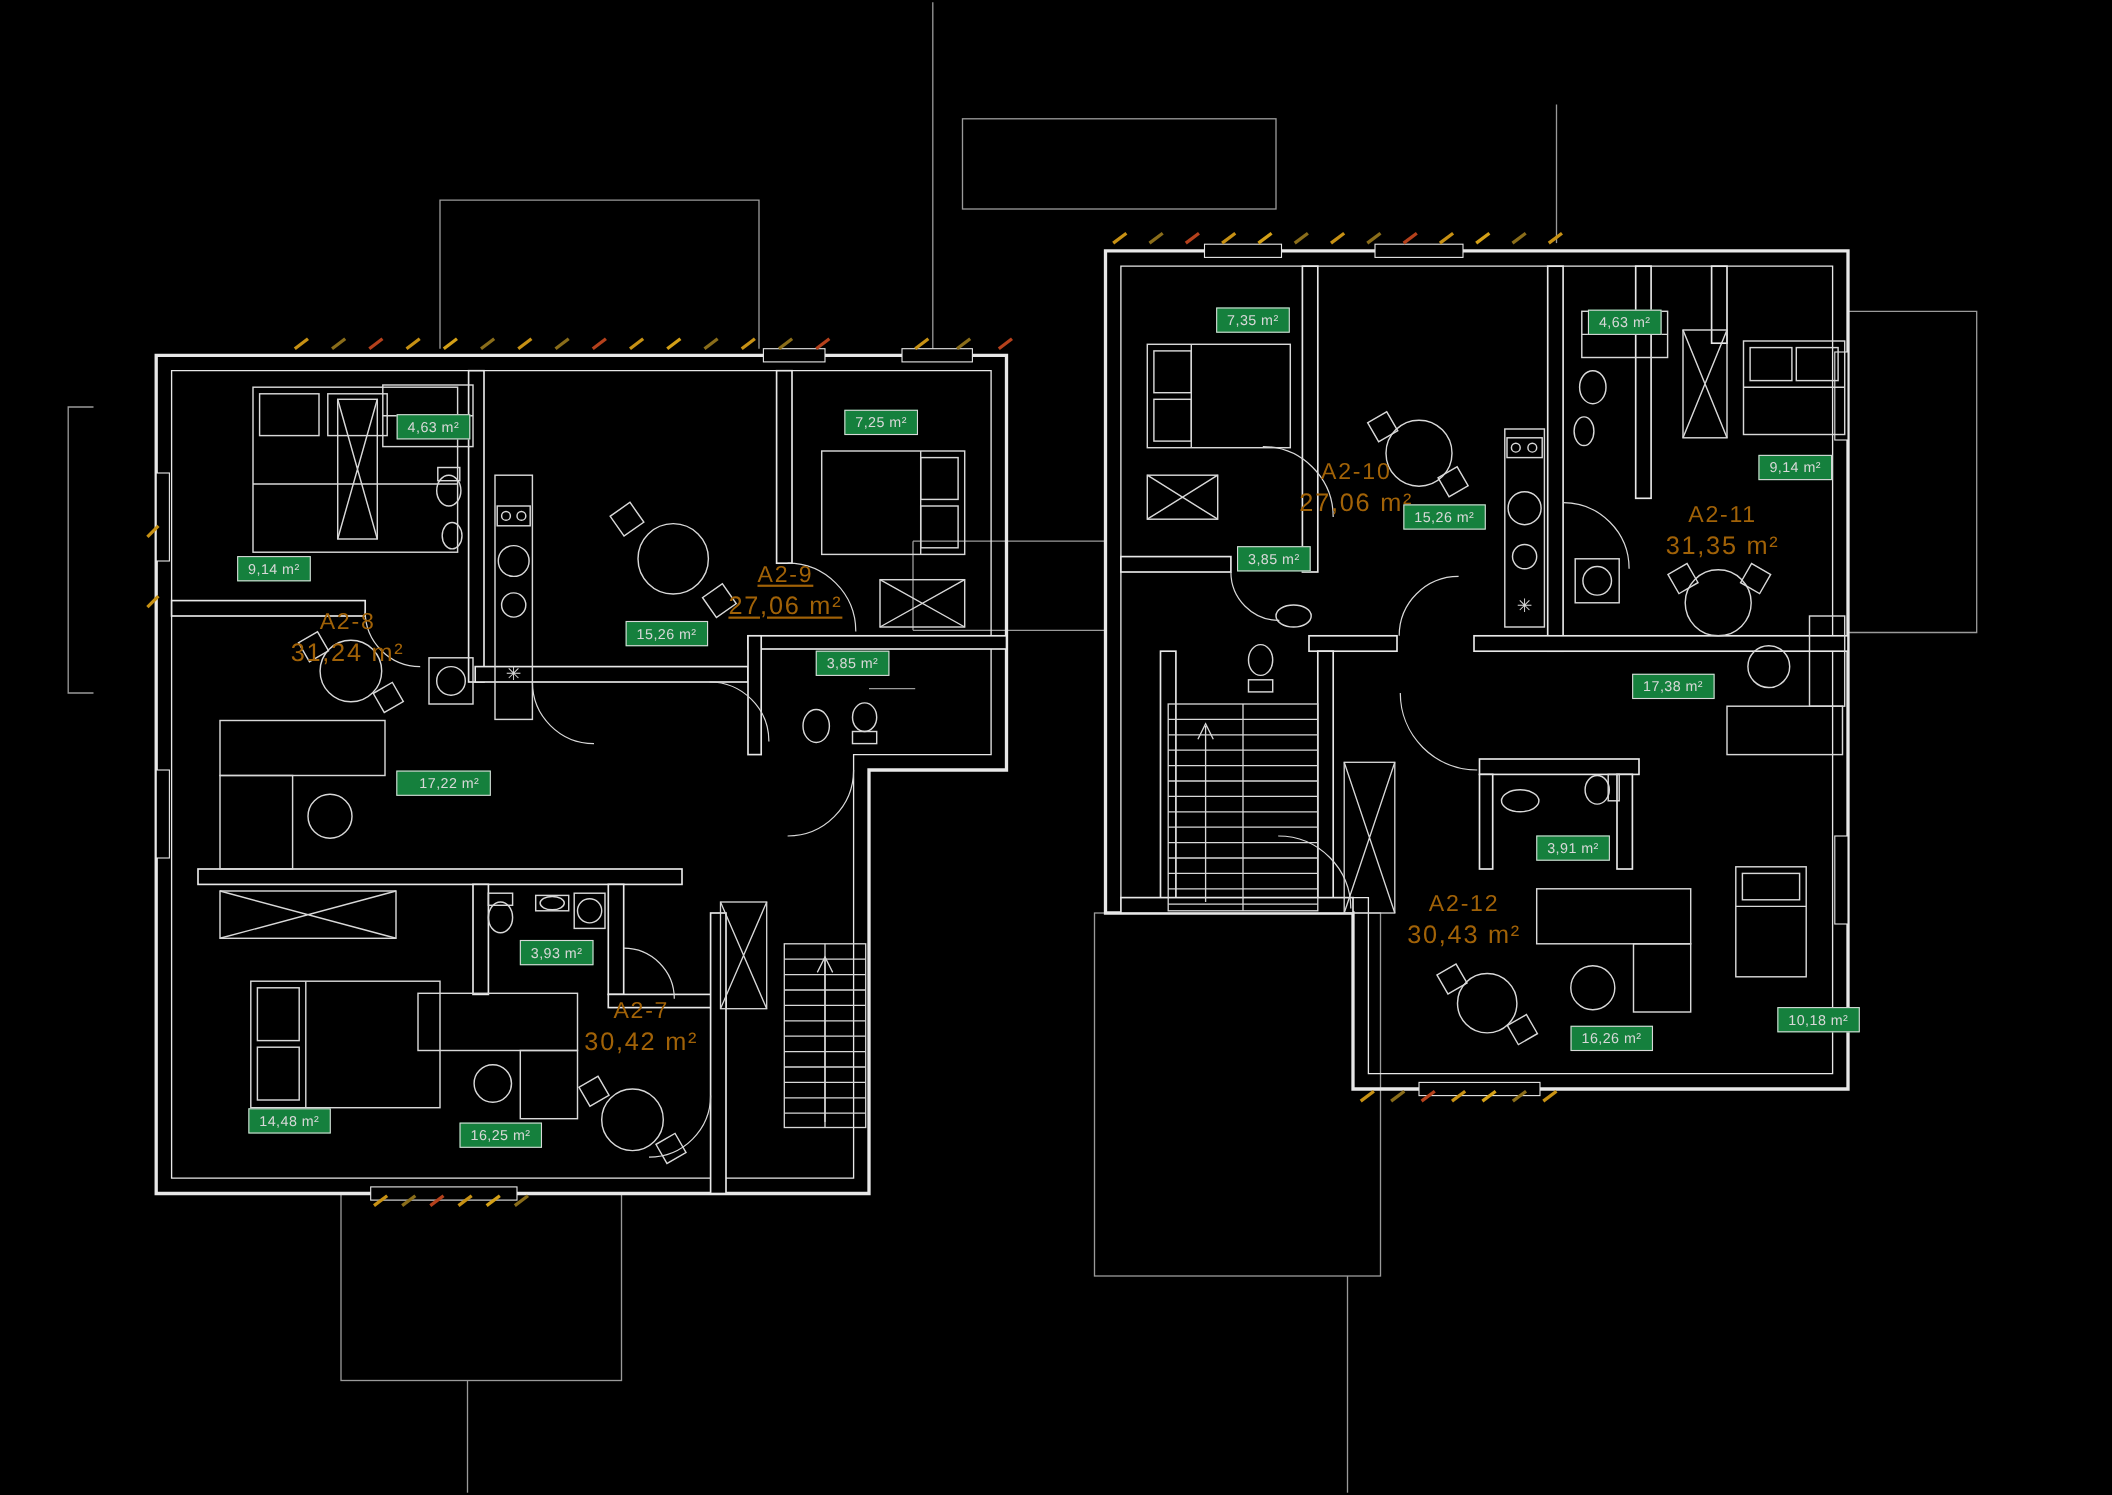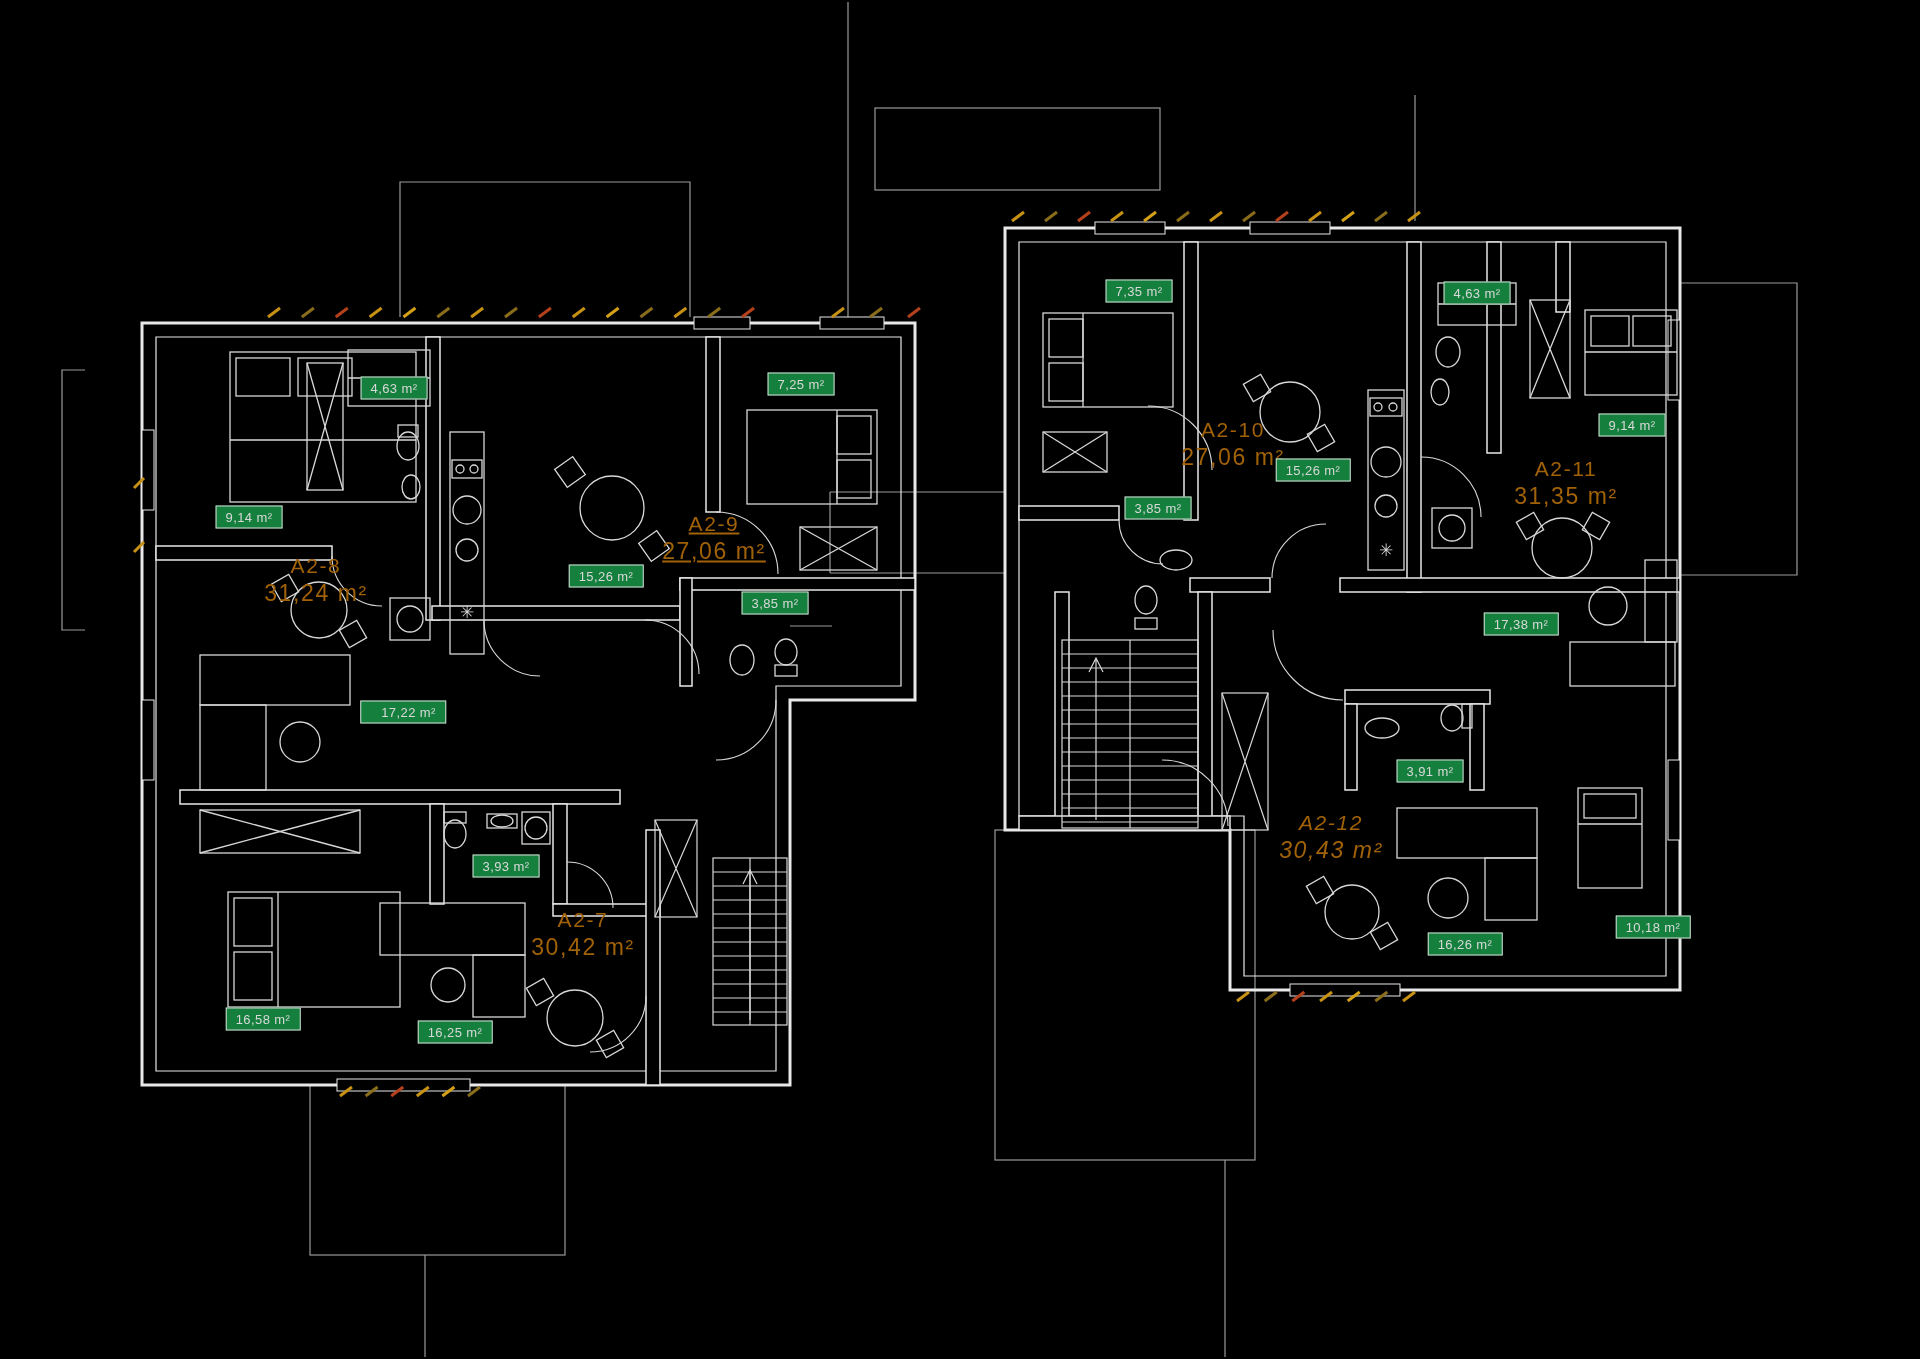--- a/index.html
+++ b/index.html
@@ -344,21 +344,21 @@
       <line x1="134" y1="552" x2="144" y2="542" stroke="#c79114" stroke-width="3"></line>
     </g>
 </svg>
 
 <div id="labels">
     <div class="unit-label" style="left: 583px; top: 934px;">
       <div class="uid">A2-7</div>
       <div class="uarea">30,42 m²</div>
     </div>
     <div class="room-label" style="left: 506px; top: 866px;">3,93 m²</div>
-    <div class="room-label" style="left: 263px; top: 1019px;">16,58 m²</div>
+    <div class="room-label" style="left: 263px; top: 1019px;">14,48 m²</div>
     <div class="room-label" style="left: 455px; top: 1032px;">16,25 m²</div>
     <div class="unit-label" style="left: 316px; top: 580px;">
       <div class="uid">A2-8</div>
       <div class="uarea">31,24 m²</div>
     </div>
     <div class="room-label" style="left: 394px; top: 388px;">4,63 m²</div>
     <div class="room-label" style="left: 249px; top: 517px;">9,14 m²</div>
     <div class="room-label" style="left: 403px; top: 712px; padding-left: 20px;">17,22 m²</div>
     <div class="unit-label" style="left: 714px; top: 538px; text-decoration: underline;">
       <div class="uid">A2-9</div>
@@ -374,20 +374,20 @@
     <div class="room-label" style="left: 1139px; top: 291px;">7,35 m²</div>
     <div class="room-label" style="left: 1313px; top: 470px;">15,26 m²</div>
     <div class="room-label" style="left: 1158px; top: 508px;">3,85 m²</div>
     <div class="unit-label" style="left: 1566px; top: 483px;">
       <div class="uid">A2-11</div>
       <div class="uarea">31,35 m²</div>
     </div>
     <div class="room-label" style="left: 1477px; top: 293px;">4,63 m²</div>
     <div class="room-label" style="left: 1632px; top: 425px;">9,14 m²</div>
     <div class="room-label" style="left: 1521px; top: 624px;">17,38 m²</div>
-    <div class="unit-label" style="left: 1331px; top: 837px; font-style: italic;">
+    <div class="unit-label" style="left: 1331px; top: 837px;">
       <div class="uid">A2-12</div>
       <div class="uarea">30,43 m²</div>
     </div>
     <div class="room-label" style="left: 1430px; top: 771px;">3,91 m²</div>
     <div class="room-label" style="left: 1465px; top: 944px;">16,26 m²</div>
     <div class="room-label" style="left: 1653px; top: 927px;">10,18 m²</div>
   </div>
 
 </body></html>

